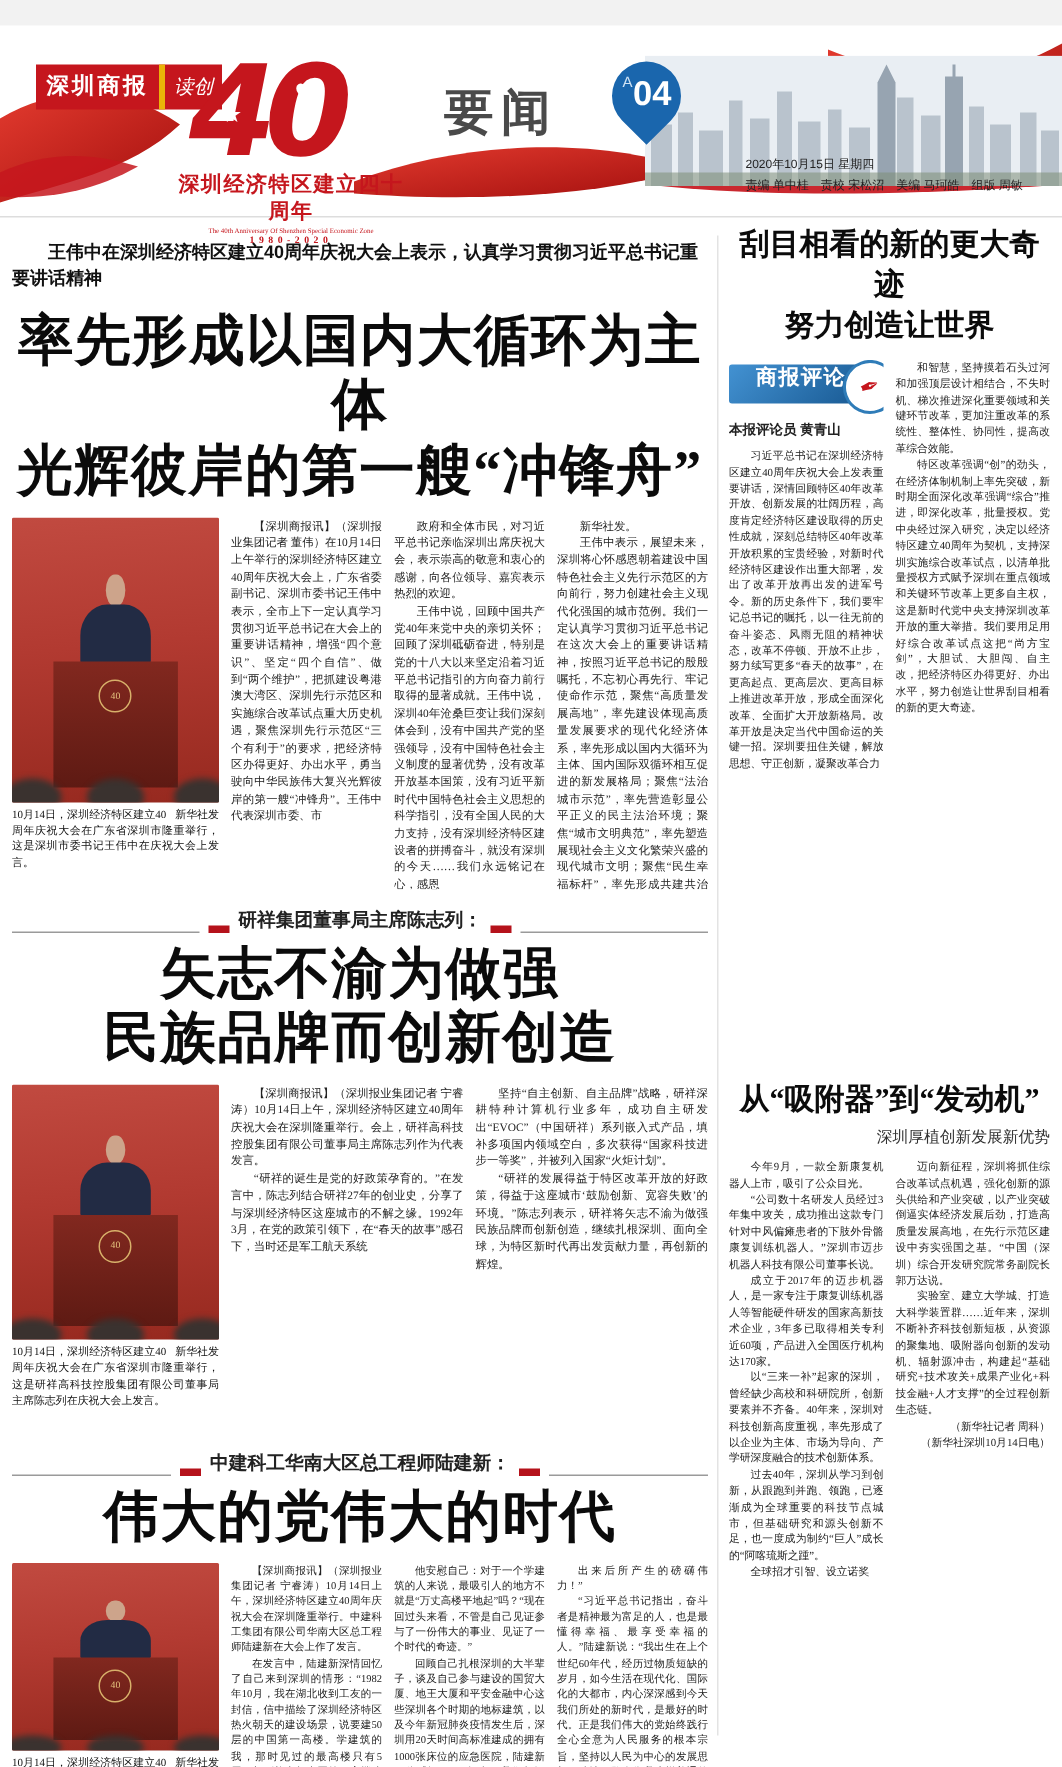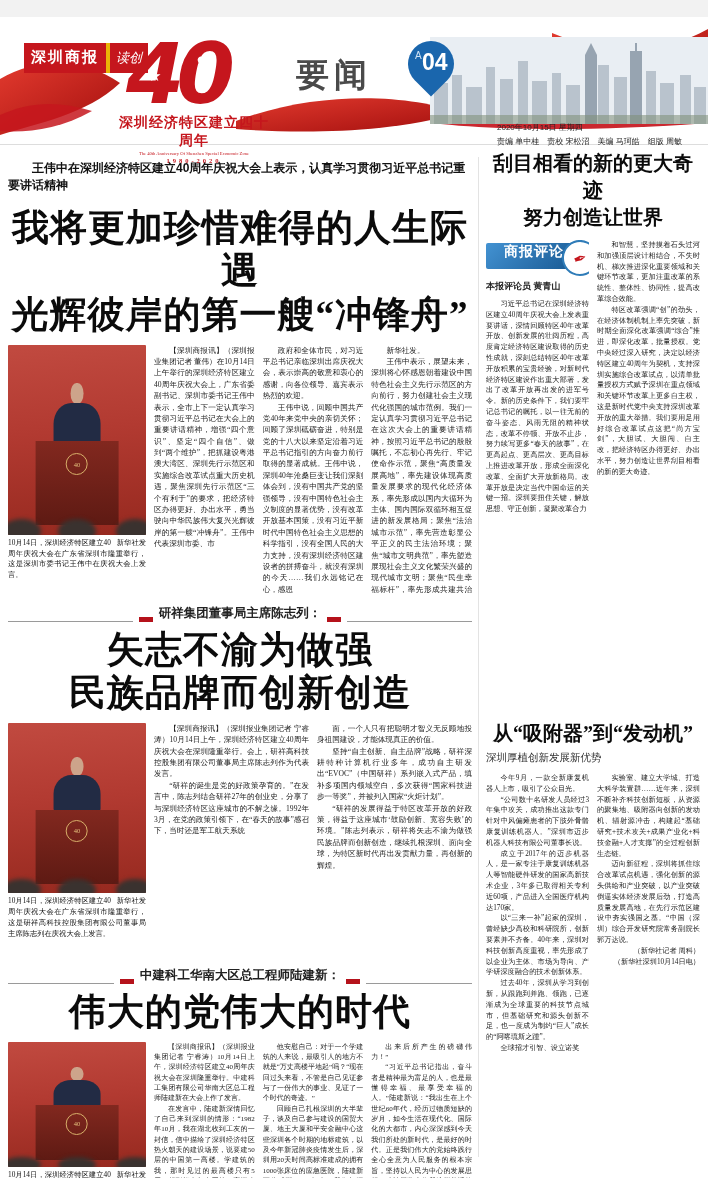--- a/index.html
+++ b/index.html
@@ -22,21 +22,21 @@
   .anniv-l2{font-size:4.6px;margin-top:1px;}
   .anniv-l3{font-size:6.5px;letter-spacing:3px;margin-top:1px;font-weight:bold;}
   .section-name{position:absolute;left:296px;top:36px;z-index:3;color:#4a4a4a;
                 font:900 33px "Liberation Sans","DejaVu Sans",sans-serif;letter-spacing:5px;}
   .balloon{position:absolute;left:408px;top:24px;width:46px;height:46px;background:#1a66ad;z-index:4;
            border-radius:50% 50% 50% 0;transform:rotate(-45deg);}
   .balloon .inner{transform:rotate(45deg);width:46px;height:46px;position:relative;}
   .balloon .a{position:absolute;left:7px;top:9px;font-size:10px;color:#cfe2f4;font-family:"Liberation Sans",sans-serif;}
   .balloon .num{position:absolute;left:14px;top:8px;font:bold 23px "Liberation Sans","DejaVu Sans",sans-serif;color:#fff;}
   .skyline{position:absolute;left:430px;top:20px;width:278px;height:87px;overflow:hidden;z-index:1;}
-  .dateline{position:absolute;left:497px;top:104px;z-index:5;font-size:8px;line-height:1.8;color:#222;
+  .dateline{position:absolute;left:497px;top:86px;z-index:5;font-size:8px;line-height:1.8;color:#222;
             font-family:"Liberation Sans","DejaVu Sans",sans-serif;}
   
   .main-left{position:absolute;left:8px;top:131px;width:464px;}
   .main-right{position:absolute;left:486px;top:131px;width:214px;}
   .vdivider{position:absolute;left:478px;top:140px;width:1px;height:1000px;background:#e3e3e3;}
   
   .kicker{font:bold 12px "Liberation Sans","DejaVu Sans",sans-serif;line-height:1.4;color:#111;text-indent:2em;}
   .headline{font-size:37px;font-weight:900;text-align:center;line-height:1.18;letter-spacing:1px;
             color:#0b0b0b;margin:6px 0 8px;}
   .sep-kicker{display:flex;align-items:flex-end;gap:6px;margin:12px 0 2px;
@@ -59,21 +59,21 @@
   .ph-fig .torso{width:100%;height:66%;background:#222b44;border-radius:38% 38% 6% 6%/52% 52% 6% 6%;margin-top:-3%;}
   .ph-podium{position:absolute;left:50%;bottom:5%;transform:translateX(-50%);width:60%;height:44%;
              background:linear-gradient(180deg,#82281f,#5e1a13);border-top:3px solid #93niet;}
   .ph-badge{position:absolute;left:50%;top:14%;transform:translateX(-50%);width:24%;aspect-ratio:1/1;
             border:1px solid #d8b06a;border-radius:50%;color:#e3c07c;font-size:6.5px;
             display:flex;align-items:center;justify-content:center;}
   .ph-aud i{position:absolute;bottom:-5%;width:28%;height:13%;background:#3a322f;border-radius:50%;filter:blur(2px);}
   .ph-aud i:nth-child(1){left:-4%}.ph-aud i:nth-child(2){left:36%}.ph-aud i:nth-child(3){left:78%}
   
   .r-head{font-size:20px;font-weight:900;text-align:center;line-height:1.35;color:#0b0b0b;margin:2px 0 0;}
-  .r-sub{font-size:10.5px;text-align:left;color:#333;margin:4px 0 8px;
+  .r-sub{font-size:10.5px;text-align:right;color:#333;margin:4px 0 8px;
          font-family:"Liberation Sans","DejaVu Sans",sans-serif;}
   .r-body{display:flex;gap:8px;overflow:hidden;margin-top:9px;}
   .rcol{flex:1;overflow:hidden;}
   .rtext{font-size:7.2px;line-height:1.5;text-align:justify;color:#222;}
   .cmt-wrap{position:relative;height:36px;margin-bottom:4px;}
   .cmt-logo{position:absolute;left:0;top:3px;width:96px;height:26px;line-height:26px;text-align:center;
             background:linear-gradient(135deg,#4392d2,#16568f);color:#fff;font:bold 14px "Liberation Sans",sans-serif;
             letter-spacing:1px;border-radius:2px;}
   .cmt-badge{position:absolute;left:76px;top:0;width:32px;height:32px;border-radius:50%;background:#fff;
              border:2px solid #2f7cb8;display:flex;align-items:center;justify-content:center;
@@ -158,21 +158,21 @@
     </div>
   </header>
 
   <div class="vdivider"></div>
 
   <section class="main-left">
 
     <article>
       <p class="kicker">王伟中在深圳经济特区建立40周年庆祝大会上表示，认真学习贯彻习近平总书记重要讲话精神</p>
       <div class="headline">
-        <div>我将更加珍惜难得的人生际遇</div>
+        <div>率先形成以国内大循环为主体</div>
         <div>光辉彼岸的第一艘“冲锋舟”</div>
       </div>
       <div class="body-row" style="height:248px">
         <div class="photo-col">
           <div class="photo ph-a">
             <div class="ph-fig">
                 <div class="head"></div>
                 <div class="torso"></div>
               </div>
             <div class="ph-podium">
@@ -234,21 +234,20 @@
           <div class="caption">
             <span class="credit">新华社发</span>
             <span>10月14日，深圳经济特区建立40周年庆祝大会在广东省深圳市隆重举行，这是研祥高科技控股集团有限公司董事局主席陈志列在庆祝大会上发言。</span>
           </div>
         </div>
         <div class="tcol">
             <p>【深圳商报讯】（深圳报业集团记者 宁睿涛）10月14日上午，深圳经济特区建立40周年庆祝大会在深圳隆重举行。会上，研祥高科技控股集团有限公司董事局主席陈志列作为代表发言。</p>
             <p>“研祥的诞生是党的好政策孕育的。”在发言中，陈志列结合研祥27年的创业史，分享了与深圳经济特区这座城市的不解之缘。1992年3月，在党的政策引领下，在“春天的故事”感召下，当时还是军工航天系统</p>
           </div>
         <div class="tcol">
-            <p>面，一个人只有把聪明才智义无反顾地投身祖国建设，才能体现真正的价值。</p>
             <p>坚持“自主创新、自主品牌”战略，研祥深耕特种计算机行业多年，成功自主研发出“EVOC”（中国研祥）系列嵌入式产品，填补多项国内领域空白，多次获得“国家科技进步一等奖”，并被列入国家“火炬计划”。</p>
             <p>“研祥的发展得益于特区改革开放的好政策，得益于这座城市‘鼓励创新、宽容失败’的环境。”陈志列表示，研祥将矢志不渝为做强民族品牌而创新创造，继续扎根深圳、面向全球，为特区新时代再出发贡献力量，再创新的辉煌。</p>
           </div>
       </div>
     </article>
 
     <article>
       <div class="sep-kicker">
         <i class="rule"></i>
           <b class="dash"></b>
@@ -329,22 +328,22 @@
         <div class="rcol rtext">
             <p>今年9月，一款全新康复机器人上市，吸引了公众目光。</p>
             <p>“公司数十名研发人员经过3年集中攻关，成功推出这款专门针对中风偏瘫患者的下肢外骨骼康复训练机器人。”深圳市迈步机器人科技有限公司董事长说。</p>
             <p>成立于2017年的迈步机器人，是一家专注于康复训练机器人等智能硬件研发的国家高新技术企业，3年多已取得相关专利近60项，产品进入全国医疗机构达170家。</p>
             <p>以“三来一补”起家的深圳，曾经缺少高校和科研院所，创新要素并不齐备。40年来，深圳对科技创新高度重视，率先形成了以企业为主体、市场为导向、产学研深度融合的技术创新体系。</p>
             <p>过去40年，深圳从学习到创新，从跟跑到并跑、领跑，已逐渐成为全球重要的科技节点城市，但基础研究和源头创新不足，也一度成为制约“巨人”成长的“阿喀琉斯之踵”。</p>
             <p>全球招才引智、设立诺奖</p>
           </div>
         <div class="rcol">
           <div class="rtext">
+              <p>迈向新征程，深圳将抓住综合改革试点机遇，强化创新的源头供给和产业突破，以产业突破倒逼实体经济发展后劲，打造高质量发展高地，在先行示范区建设中夯实强国之基。“中国（深圳）综合开发研究院常务副院长郭万达说。</p>
               <p>实验室、建立大学城、打造大科学装置群……近年来，深圳不断补齐科技创新短板，从资源的聚集地、吸附器向创新的发动机、辐射源冲击，构建起“基础研究+技术攻关+成果产业化+科技金融+人才支撑”的全过程创新生态链。</p>
-              <p>迈向新征程，深圳将抓住综合改革试点机遇，强化创新的源头供给和产业突破，以产业突破倒逼实体经济发展后劲，打造高质量发展高地，在先行示范区建设中夯实强国之基。“中国（深圳）综合开发研究院常务副院长郭万达说。</p>
             </div>
           <div class="credit-line">（新华社记者 周科）</div>
           <div class="credit-line">（新华社深圳10月14日电）</div>
         </div>
       </div>
       <div class="foot-rule">
         
       </div>
     </article>
   </aside>

